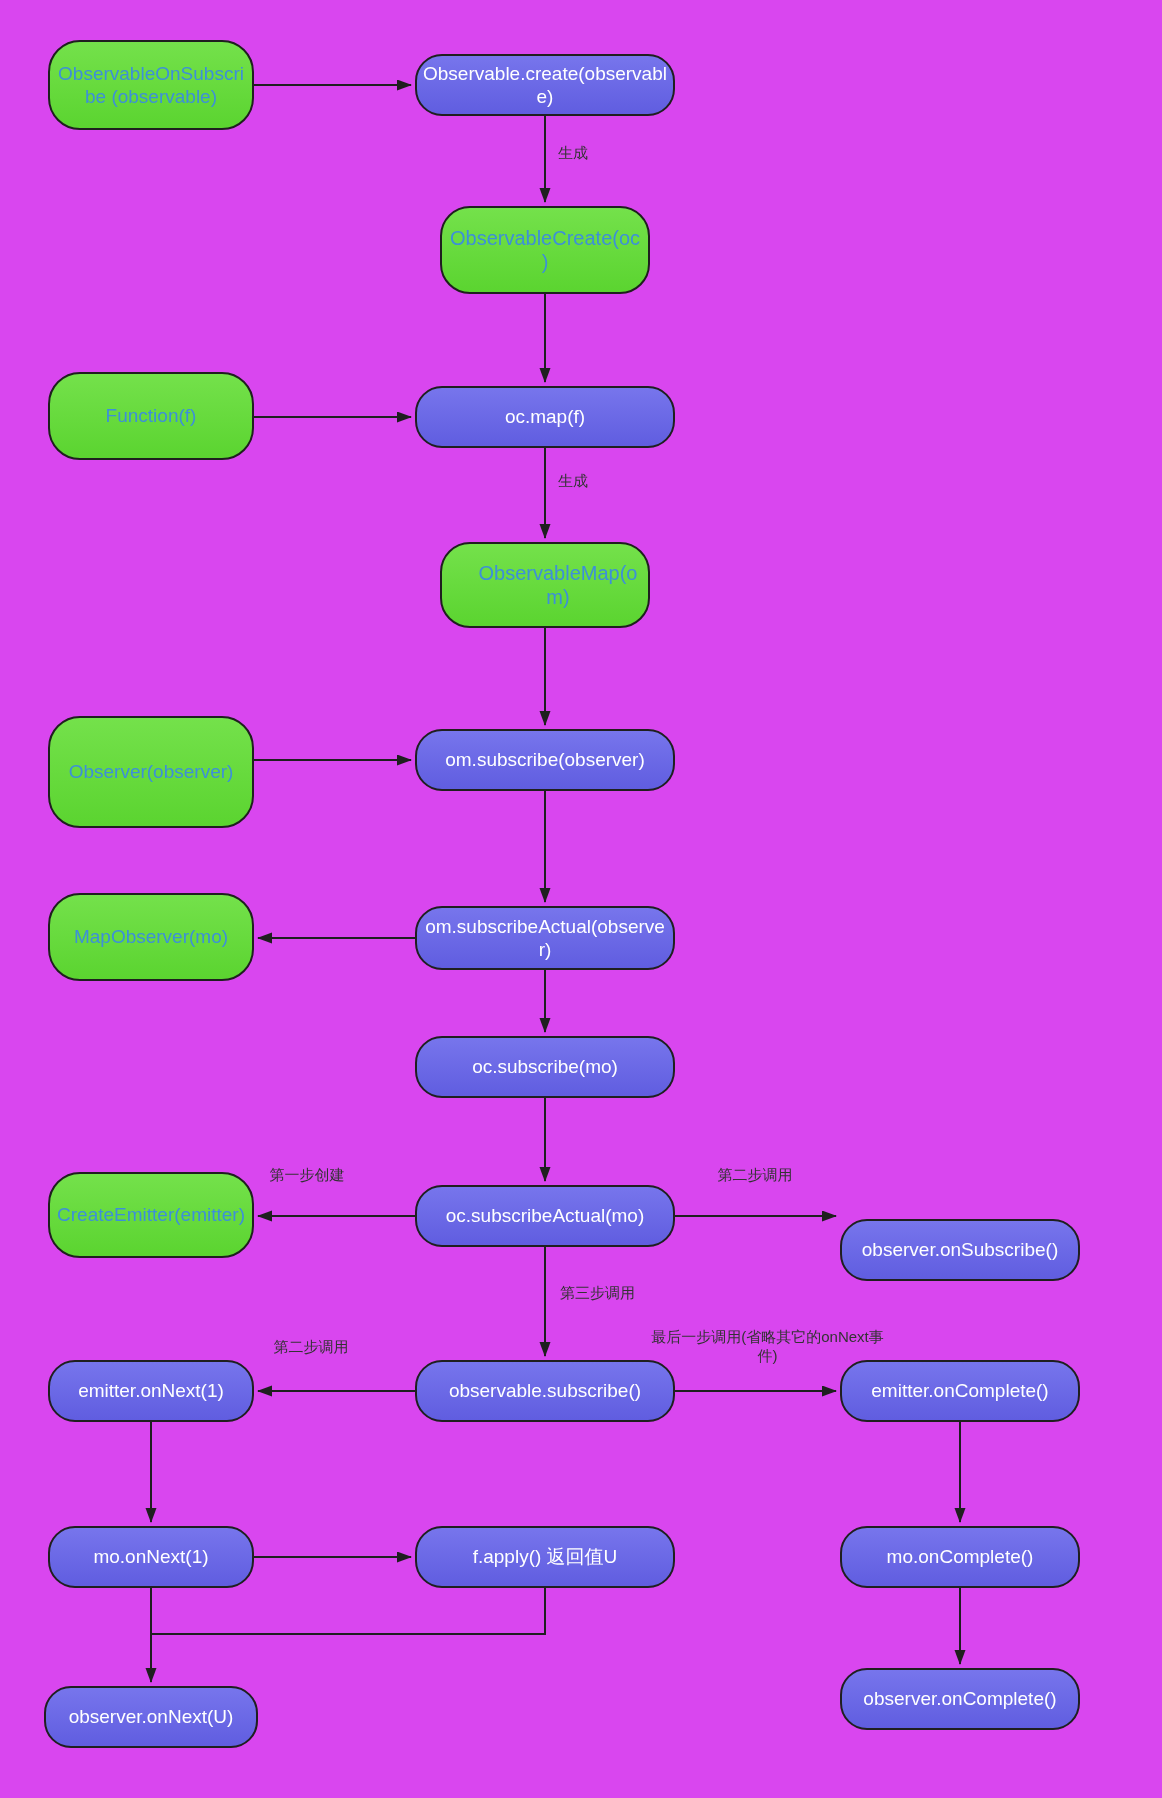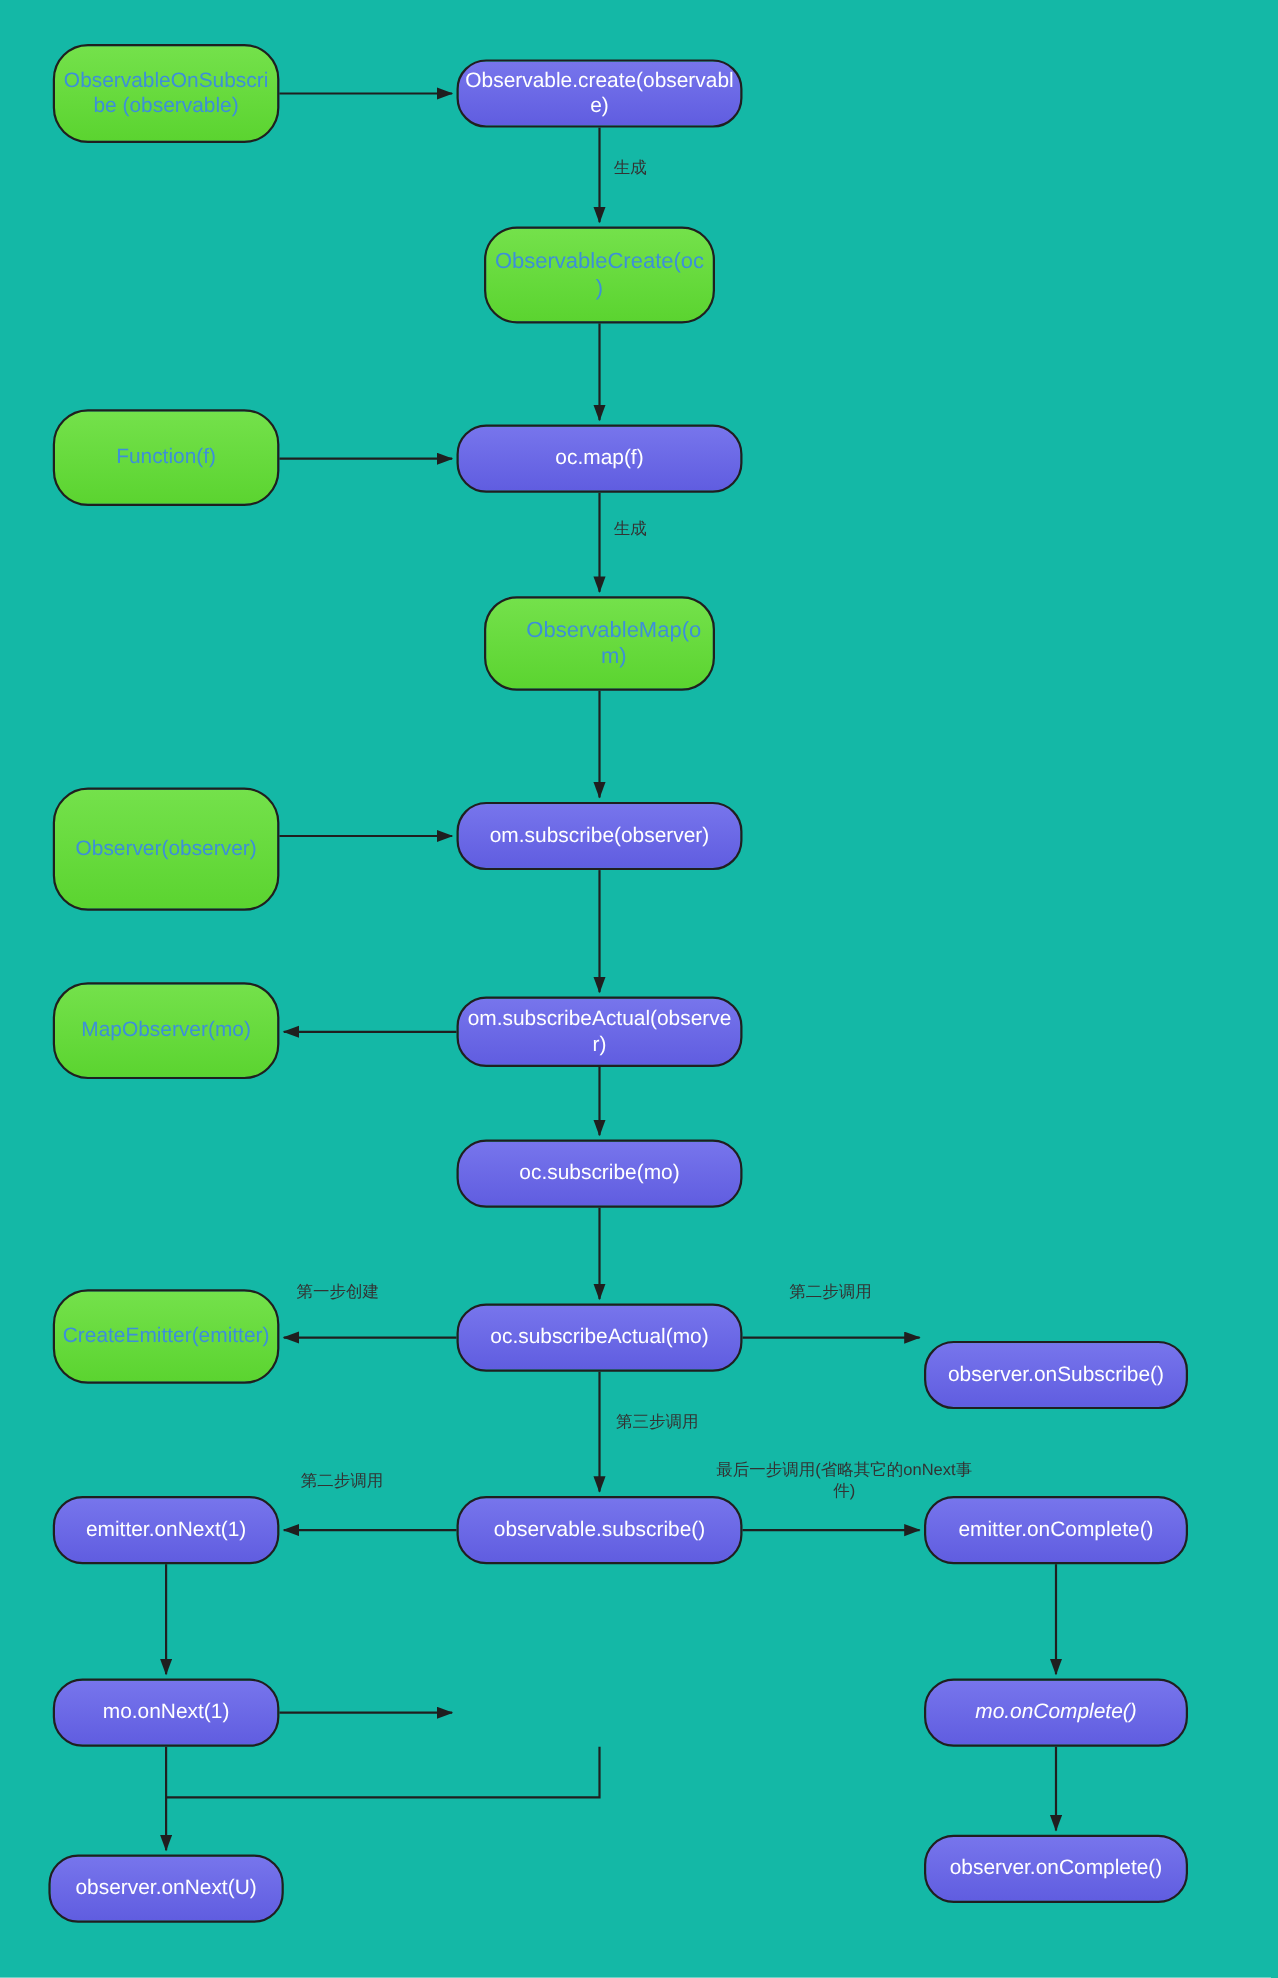--- a/index.html
+++ b/index.html
@@ -1,17 +1,17 @@
 <!DOCTYPE html>
 <html><head>
 <meta charset="utf-8">
 <style>
   html,body{margin:0;padding:0;background:#ffffff;}
   #stage{
-    position:relative;width:1162px;height:1798px;background:#14b8a6;overflow:hidden;
+    position:relative;width:1162px;height:1798px;background:#d946ef;overflow:hidden;
     font-family:"Liberation Sans", sans-serif;
   }
   #edges{position:absolute;left:0;top:0;width:1162px;height:1798px;}
   .node{
     position:absolute;display:flex;align-items:center;justify-content:center;
     text-align:center;box-sizing:border-box;border:2px solid #1f1f1f;
     line-height:1.22;padding:4px 6px;
   }
   .node .lbl{overflow-wrap:anywhere;word-break:break-word;width:100%;}
   .green{
@@ -103,38 +103,41 @@
     </div>
   <div class="node purple" style="left:415px;top:1036px;width:260px;height:62px;">
       <span class="lbl">oc.subscribe(mo)</span>
     </div>
   <div class="node purple" style="left:415px;top:1185px;width:260px;height:62px;">
       <span class="lbl">oc.subscribeActual(mo)</span>
     </div>
   <div class="node purple" style="left:415px;top:1360px;width:260px;height:62px;">
       <span class="lbl">observable.subscribe()</span>
     </div>
+  <div class="node purple" style="left:415px;top:1526px;width:260px;height:62px;">
+      <span class="lbl">f.apply() 返回值U</span>
+    </div>
 
   <div class="node purple" style="left:48px;top:1360px;width:206px;height:62px;">
       <span class="lbl">emitter.onNext(1)</span>
     </div>
   <div class="node purple" style="left:48px;top:1526px;width:206px;height:62px;">
       <span class="lbl">mo.onNext(1)</span>
     </div>
   <div class="node purple" style="left:44px;top:1686px;width:214px;height:62px;">
       <span class="lbl">observer.onNext(U)</span>
     </div>
 
   <div class="node purple" style="left:840px;top:1185px;width:240px;height:62px;margin-top:34px;">
       <span class="lbl">observer.onSubscribe()</span>
     </div>
   <div class="node purple" style="left:840px;top:1360px;width:240px;height:62px;">
       <span class="lbl">emitter.onComplete()</span>
     </div>
-  <div class="node purple" style="left:840px;top:1526px;width:240px;height:62px;font-style:italic;">
+  <div class="node purple" style="left:840px;top:1526px;width:240px;height:62px;">
       <span class="lbl">mo.onComplete()</span>
     </div>
   <div class="node purple" style="left:840px;top:1668px;width:240px;height:62px;">
       <span class="lbl">observer.onComplete()</span>
     </div>
 
   <div class="elabel" style="left:558px;top:144px;">生成</div>
   <div class="elabel" style="left:558px;top:472px;">生成</div>
   <div class="elabel ctr" style="left:252px;top:1166px;width:110px;">第一步创建</div>
   <div class="elabel ctr" style="left:700px;top:1166px;width:110px;">第二步调用</div>

